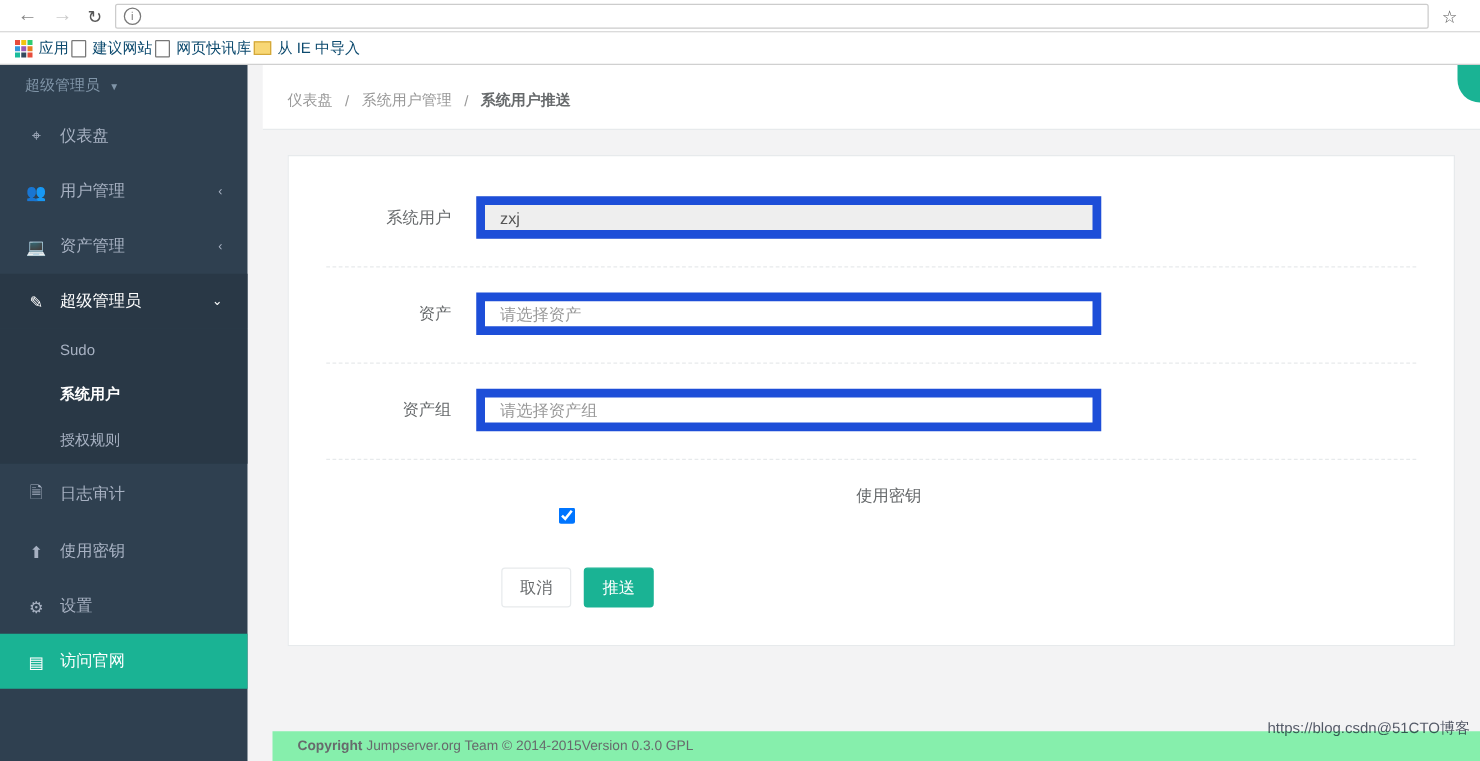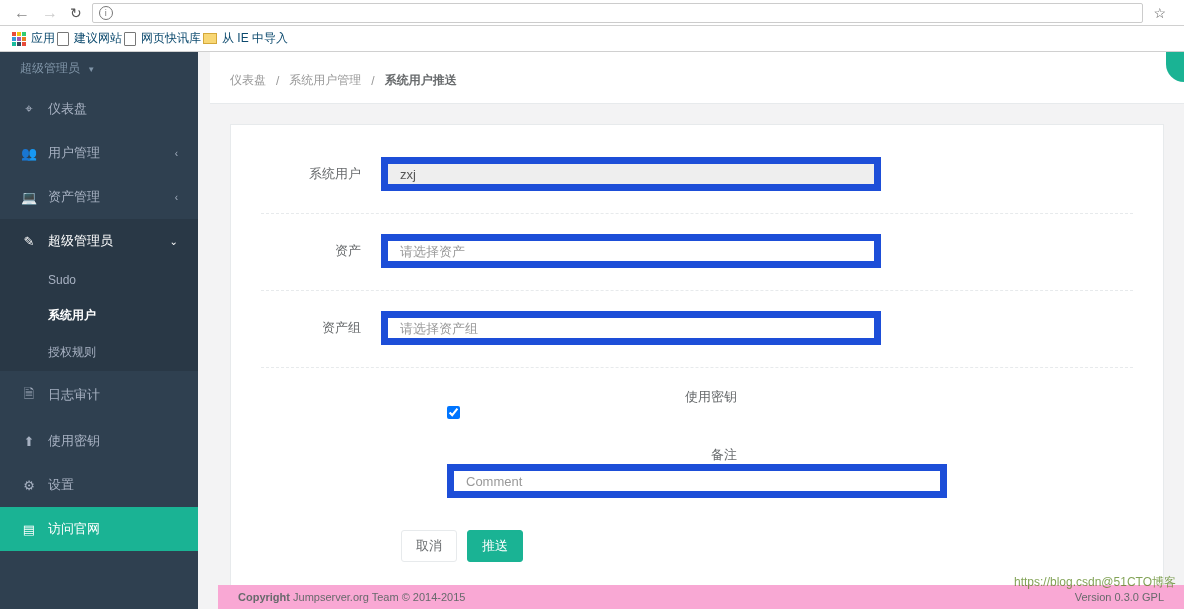--- a/index.html
+++ b/index.html
@@ -60,22 +60,22 @@
 .form-control.readonly { background: #eee; color: #555; }
 .form-control::placeholder { color: #999; }
 .checkbox-cell { width: 500px; }
 input[type=checkbox] { width: 13px; height: 13px; }
 
 .form-buttons { padding: 20px 0 10px 140px; display: flex; gap: 10px; }
 .btn { padding: 6px 14px; font-size: 13px; border: 1px solid transparent; cursor: pointer; border-radius: 3px; }
 .btn-white { background: #fff; border-color: #e7eaec; color: #676a6c; }
 .btn-primary { background: #1ab394; border-color: #1ab394; color: #fff; }
 
-.footer { position: absolute; bottom: 0; left: 218px; right: 0; padding: 6px 20px; font-size: 11px; color: #676a6c; display: flex; justify-content: space-between; background: #f9a8d4; }
-.watermark { position: absolute; right: 8px; bottom: 18px; color: #4d7c0f; font-size: 12px; opacity: 0.7; margin-top: 17px; }
+.footer { position: absolute; bottom: 0; left: 218px; right: 0; padding: 6px 20px; font-size: 11px; color: #676a6c; display: flex; justify-content: flex-start; background: #86efac; }
+.watermark { position: absolute; right: 8px; bottom: 18px; color: #0f172a; font-size: 12px; opacity: 0.7; margin-top: 17px; }
 </style>
 </head>
 <body>
 
 <div class="browser-toolbar">
   <span class="nav-arrow">←</span>
   <span class="nav-arrow disabled">→</span>
   <span class="reload-icon">↻</span>
   <div class="url-bar">
     <span class="url-info-icon">i</span>
@@ -197,24 +197,20 @@
             <label class="form-label">资产组</label>
             <input class="form-control" placeholder="请选择资产组" style="">
           </div>
 
           <div class="form-row no-line">
             <label class="form-label">使用密钥</label>
             <div class="checkbox-cell"><input type="checkbox" checked="" style=""></div>
           </div>
 
 
-          <div class="form-row no-line">
-            <label class="form-label">备注</label>
-            <input class="form-control" placeholder="Comment" style="">
-          </div>
 
           <div class="form-buttons">
             <button class="btn btn-white">取消</button>
             <button class="btn btn-primary">推送</button>
           </div>
 
         </div>
       </div>
     </div>
 

